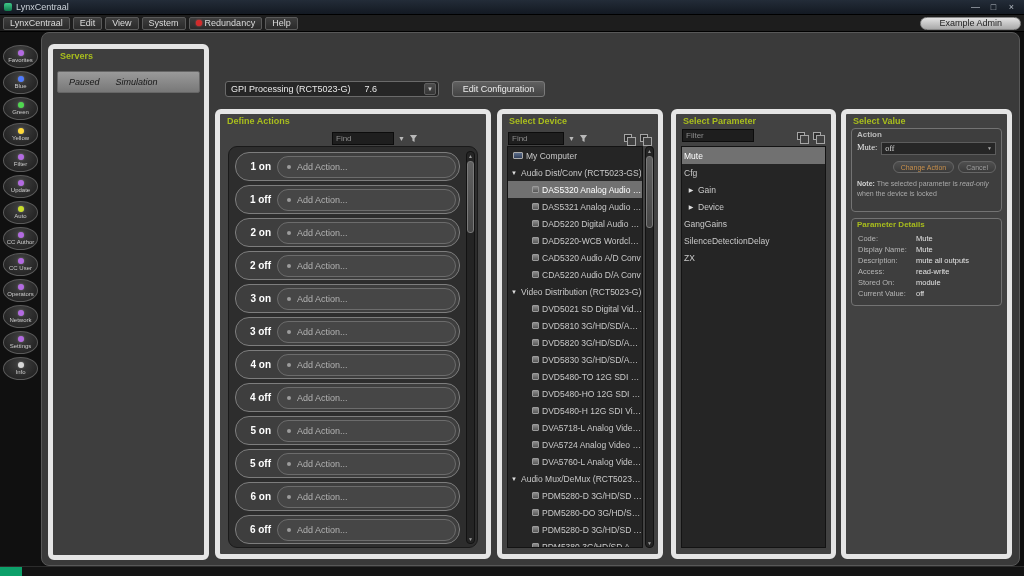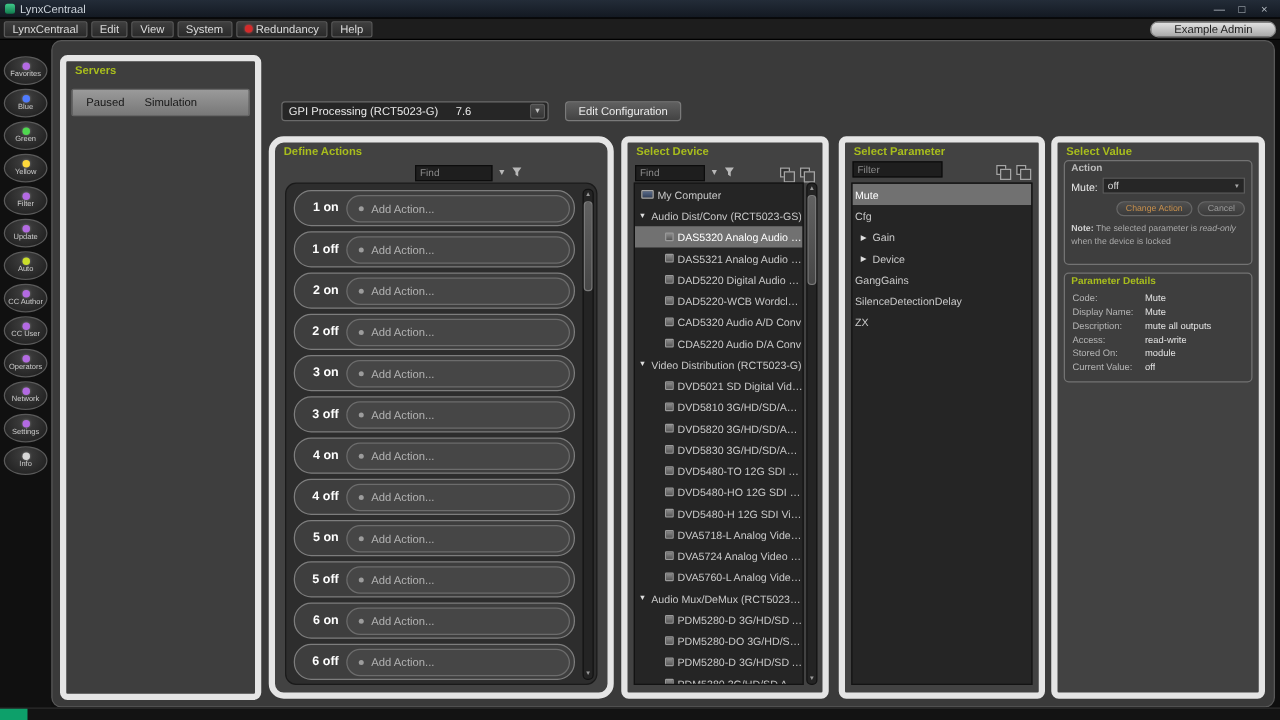--- a/index.html
+++ b/index.html
@@ -32,41 +32,41 @@
   .statusbar{position:absolute;left:0;bottom:0;right:0;height:10px;background:#131313;border-top:1px solid #2c2c2c;}
   .status-accent{position:absolute;left:0;top:0;bottom:0;width:22px;}
 
   
   .panel{position:absolute;background:#424242;border:5px solid #e5e5e5;border-radius:6px;}
   .green-title{position:absolute;top:2px;left:7px;color:#a8bd1d;font-size:9px;font-weight:bold;white-space:nowrap;}
 
   
   .servers-panel{left:48px;top:44px;width:161px;height:516px;background:#3e3e3e;}
   .server-row{position:absolute;left:4px;top:22px;right:4px;height:22px;background:linear-gradient(#9a9a9a,#787878);border:1px solid #666;border-radius:2px;display:flex;align-items:center;gap:16px;padding:0 11px;}
-  .server-status,.server-name{font-size:9px;color:#161616;}
+  .server-status,.server-name{font-size:9px;color:#161616;font-style:italic;}
 
   
   .header-title{position:absolute;left:215px;top:38px;width:800px;text-align:center;font-size:12px;color:#ffffff;}
   .header-title b{margin-left:4px;}
   .config-dropdown{position:absolute;left:225px;top:81px;width:214px;height:16px;background:#262626;border:1px solid #6a6a6a;border-radius:3px;display:flex;align-items:center;padding:0 2px 0 5px;color:#e9e9e9;font-size:9px;}
   .dd-version{margin-left:14px;}
   .dd-arrow{margin-left:auto;width:12px;height:12px;display:flex;align-items:center;justify-content:center;font-size:6px;color:#c2c2c2;background:linear-gradient(#4c4c4c,#353535);border:1px solid #5e5e5e;border-radius:2px;}
   .edit-btn{position:absolute;left:452px;top:81px;width:93px;height:16px;background:linear-gradient(#606060,#434343);border:1px solid #7a7a7a;border-radius:3px;color:#ececec;font-size:9px;font-family:inherit;}
 
   
   .toolbar{position:absolute;top:15px;left:6px;right:6px;display:flex;align-items:center;gap:4px;}
   .find-input{height:13px;background:#1e1e1e;border:1px solid #0c0c0c;color:#dedede;font-size:8px;padding:0 3px;font-family:inherit;}
   .find-input::placeholder{color:#8b8b8b;}
   .tool-tri{font-size:7px;color:#b8b8b8;line-height:9px;}
   .sq-icon{width:8px;height:8px;border:1px solid #a5a5a5;background:#2e2e2e;position:relative;margin-right:4px;flex:none;}
   .sq-icon::after{content:"";position:absolute;left:2px;top:2px;width:7px;height:7px;border:1px solid #a5a5a5;background:#404040;}
   .spacer{flex:1;}
 
   
-  .define-panel{left:215px;top:109px;width:276px;height:450px;border-radius:12px;}
+  .define-panel{left:215px;top:109px;width:276px;height:450px;}
   .define-panel .toolbar{left:112px;right:14px;}
   .actions-list{position:absolute;left:8px;top:32px;right:8px;bottom:6px;background:#2d2d2d;border:1px solid #1a1a1a;border-radius:9px;padding:5px 17px 5px 6px;overflow:hidden;}
   .action-row{height:29px;margin-bottom:4px;border:1px solid #7d7d7d;border-radius:14px;background:#3e3e3e;display:flex;align-items:center;padding:0 3px 0 8px;justify-content:flex-end;}
   .action-num{min-width:27px;text-align:right;margin-right:6px;font-size:10px;font-weight:bold;color:#ffffff;white-space:nowrap;}
   .action-inner{flex:1;height:22px;border:1px solid #6c6c6c;border-radius:11px;background:#464646;display:flex;align-items:center;gap:6px;padding:0 9px;}
   .bullet{width:4px;height:4px;border-radius:50%;background:#9c9c9c;flex:none;}
   .action-text{font-size:9px;color:#b2b2b2;}
 
   
   .vscroll{position:absolute;width:9px;background:#242424;border:1px solid #121212;border-radius:4px;display:flex;flex-direction:column;align-items:center;}
@@ -88,21 +88,21 @@
   .lvl2{padding-left:24px;}
   .tri{width:8px;flex:none;font-size:6px;color:#dedede;text-align:center;}
   .module-icon{width:7px;height:7px;flex:none;border:1px solid #9a9a9a;border-radius:1px;background:linear-gradient(#8b8b8b,#565656);}
   .computer-icon{width:10px;height:7px;flex:none;border:1px solid #ababab;border-radius:1px;background:linear-gradient(#5a6c8a,#32405a);}
   .tree-label{overflow:hidden;text-overflow:ellipsis;}
 
   
   .value-panel{left:841px;top:109px;width:171px;height:450px;}
   .action-box{position:absolute;left:5px;top:14px;right:5px;height:84px;border:1px solid #737373;border-radius:4px;background:#3e3e3e;padding:13px 5px 3px 5px;}
   .action-box-title{position:absolute;top:1px;left:5px;font-size:8px;font-weight:bold;color:#bcbcbc;}
-  .mute-row{display:flex;align-items:flex-end;gap:4px;}
+  .mute-row{display:flex;align-items:flex-start;gap:4px;font-family:Liberation Serif, serif;}
   .mute-label{font-size:8.5px;color:#ececec;flex:none;}
   .mute-select{flex:1;height:13px;background:#262626;border:1px solid #5c5c5c;display:flex;align-items:center;padding:0 3px;font-size:8px;color:#dddddd;}
   .dd-arrow2{margin-left:auto;font-size:5px;color:#a8a8a8;}
   .btn-row{display:flex;justify-content:flex-end;gap:4px;margin-top:6px;}
   .btn-sm{height:12px;display:flex;align-items:center;padding:0 7px;font-size:7px;border:1px solid #666;border-radius:6px;background:linear-gradient(#4f4f4f,#3b3b3b);}
   .btn-change{color:#c8904c;}
   .btn-cancel{color:#9c9c9c;}
   .note{margin-top:6px;font-size:7px;line-height:1.4;color:#a9a9a9;}
   .note b{color:#d2d2d2;}
   .details-box{position:absolute;left:5px;top:104px;right:5px;height:88px;border:1px solid #737373;border-radius:4px;background:#3e3e3e;padding:14px 4px 3px 6px;}

